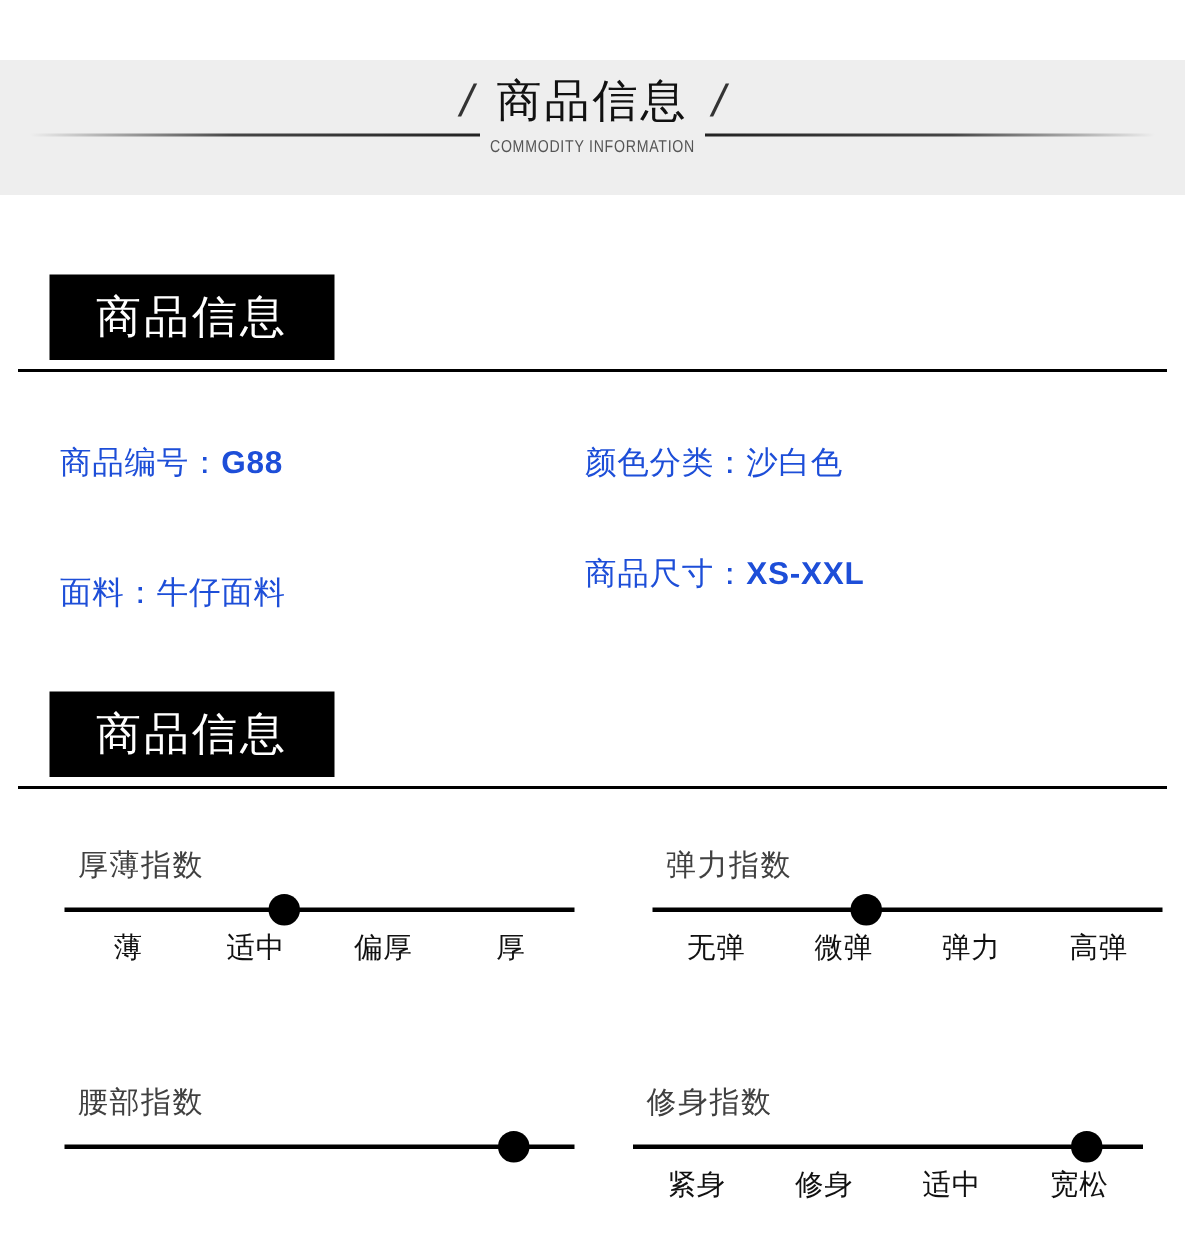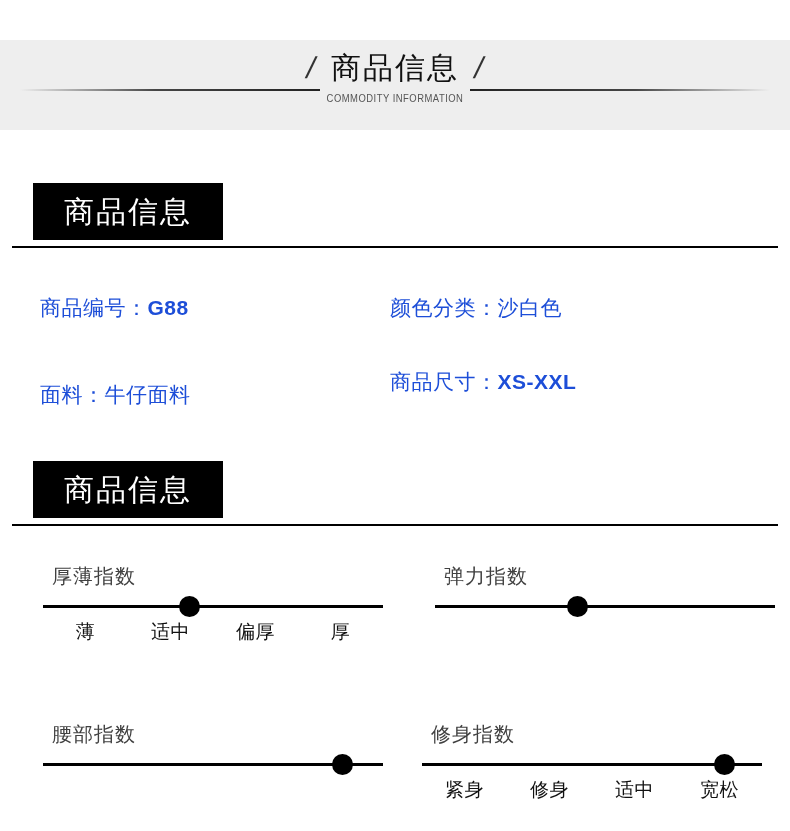--- a/index.html
+++ b/index.html
@@ -213,20 +213,26 @@
     <div class="lbl">偏厚</div>
     <div class="lbl">厚</div>
   </div>
 </div>
 
 <div class="slider-block" style="left:432px; top:563px;">
   <div class="slider-title">弹力指数</div>
   <div class="slider-track">
     <div class="slider-dot" style="left:42%;"></div>
   </div>
+  <div class="slider-labels">
+    <div class="lbl">无弹</div>
+    <div class="lbl">微弹</div>
+    <div class="lbl">弹力</div>
+    <div class="lbl">高弹</div>
+  </div>
 </div>
 
 <div class="slider-block" style="left:40px; top:721px;">
   <div class="slider-title">腰部指数</div>
   <div class="slider-track">
     <div class="slider-dot" style="left:88%;"></div>
   </div>
 </div>
 
 <div class="slider-block" style="left:419px; top:721px;">

